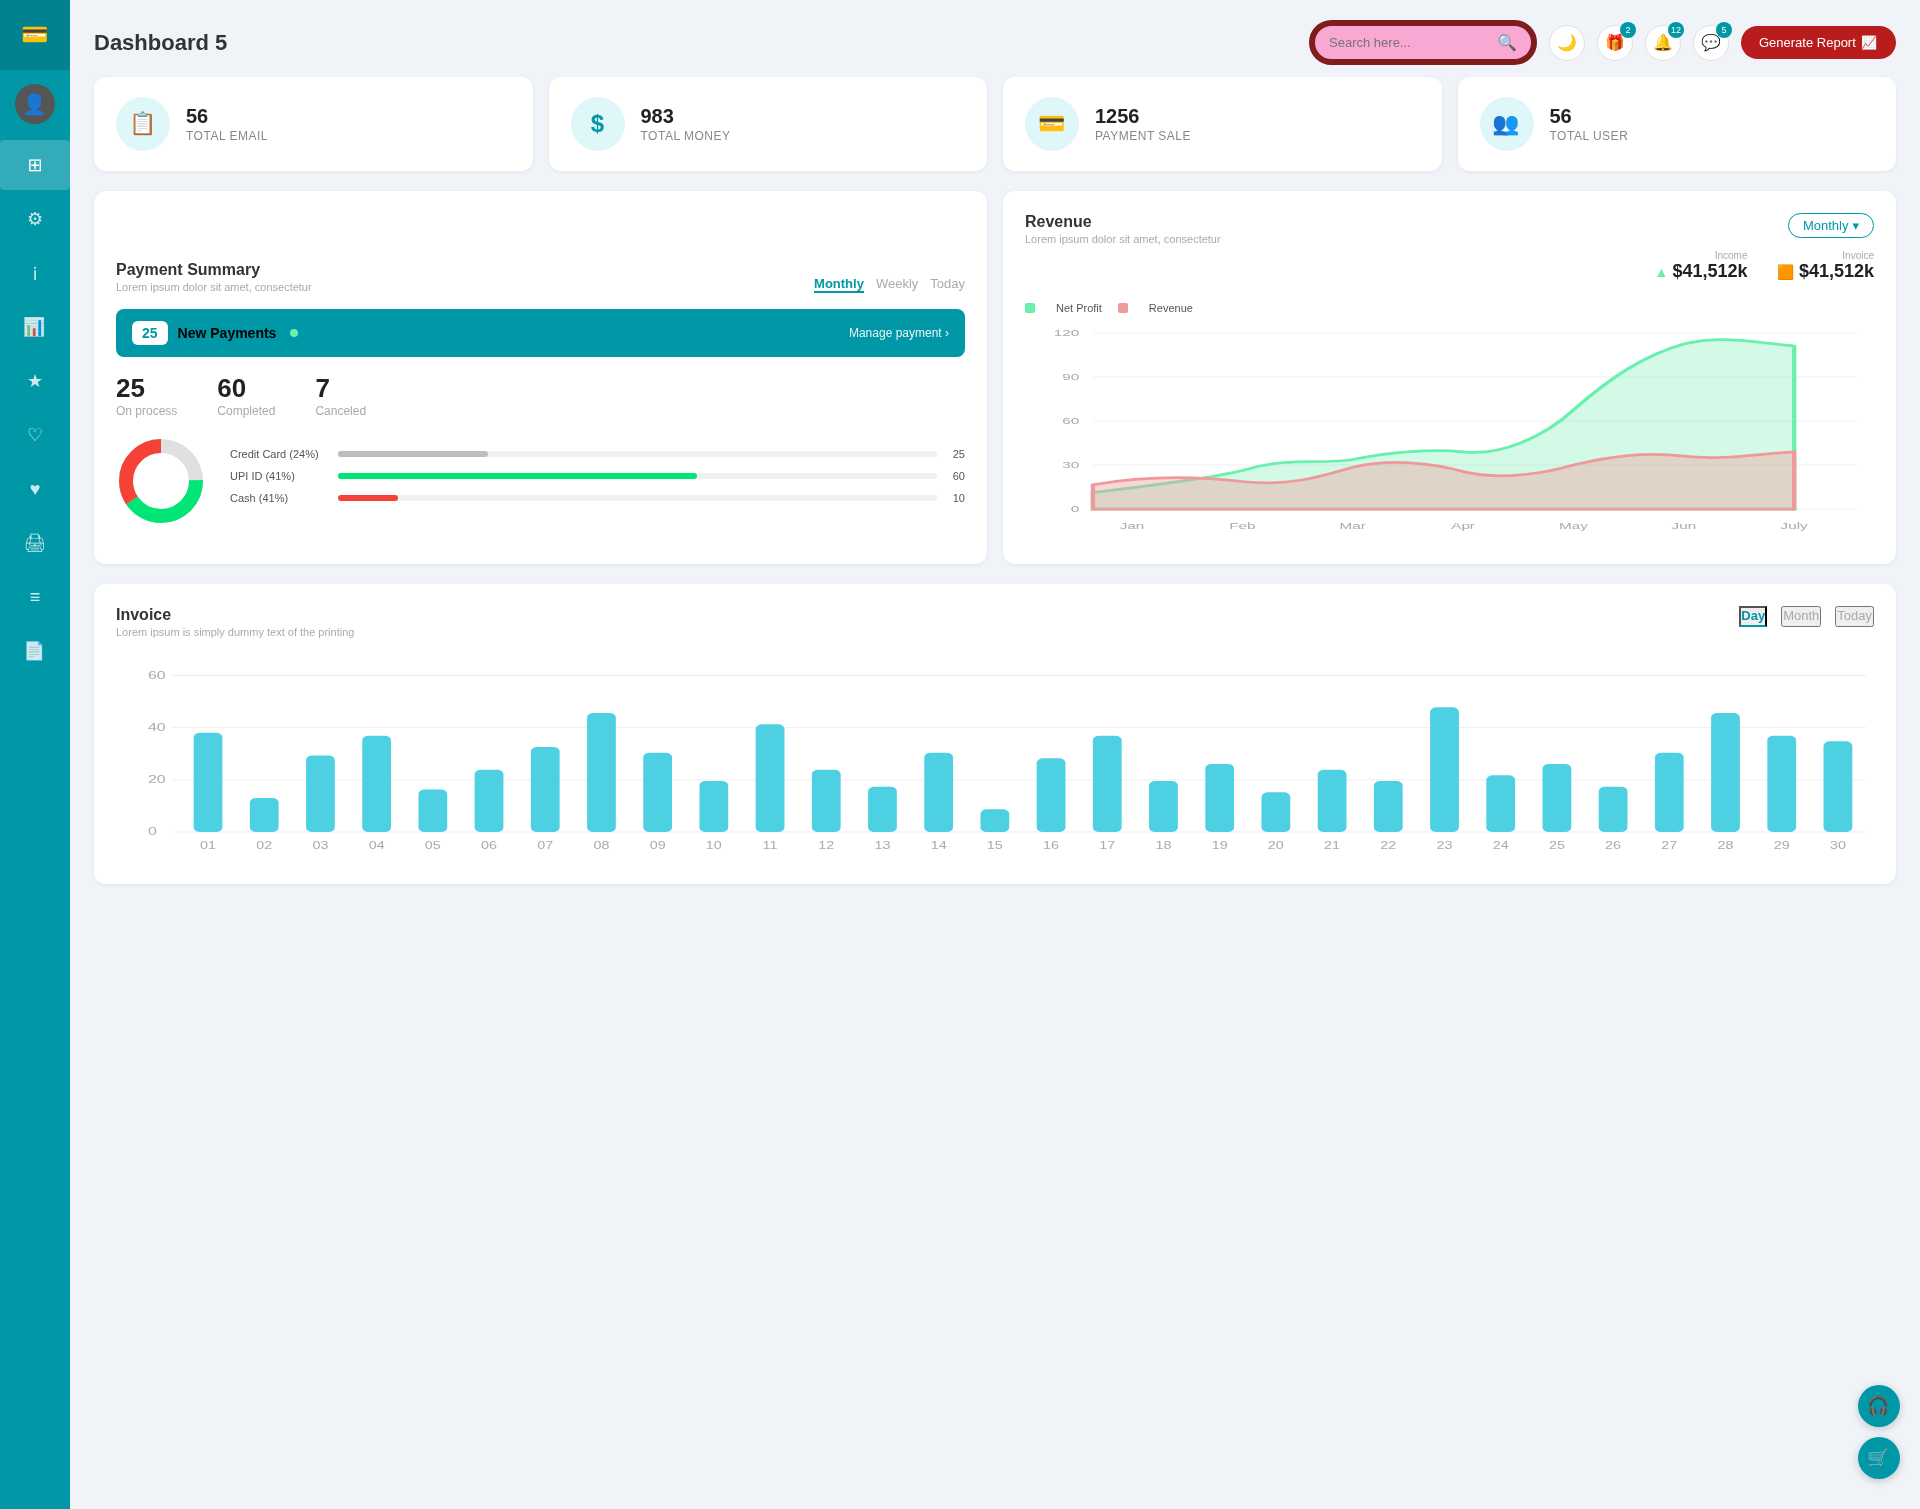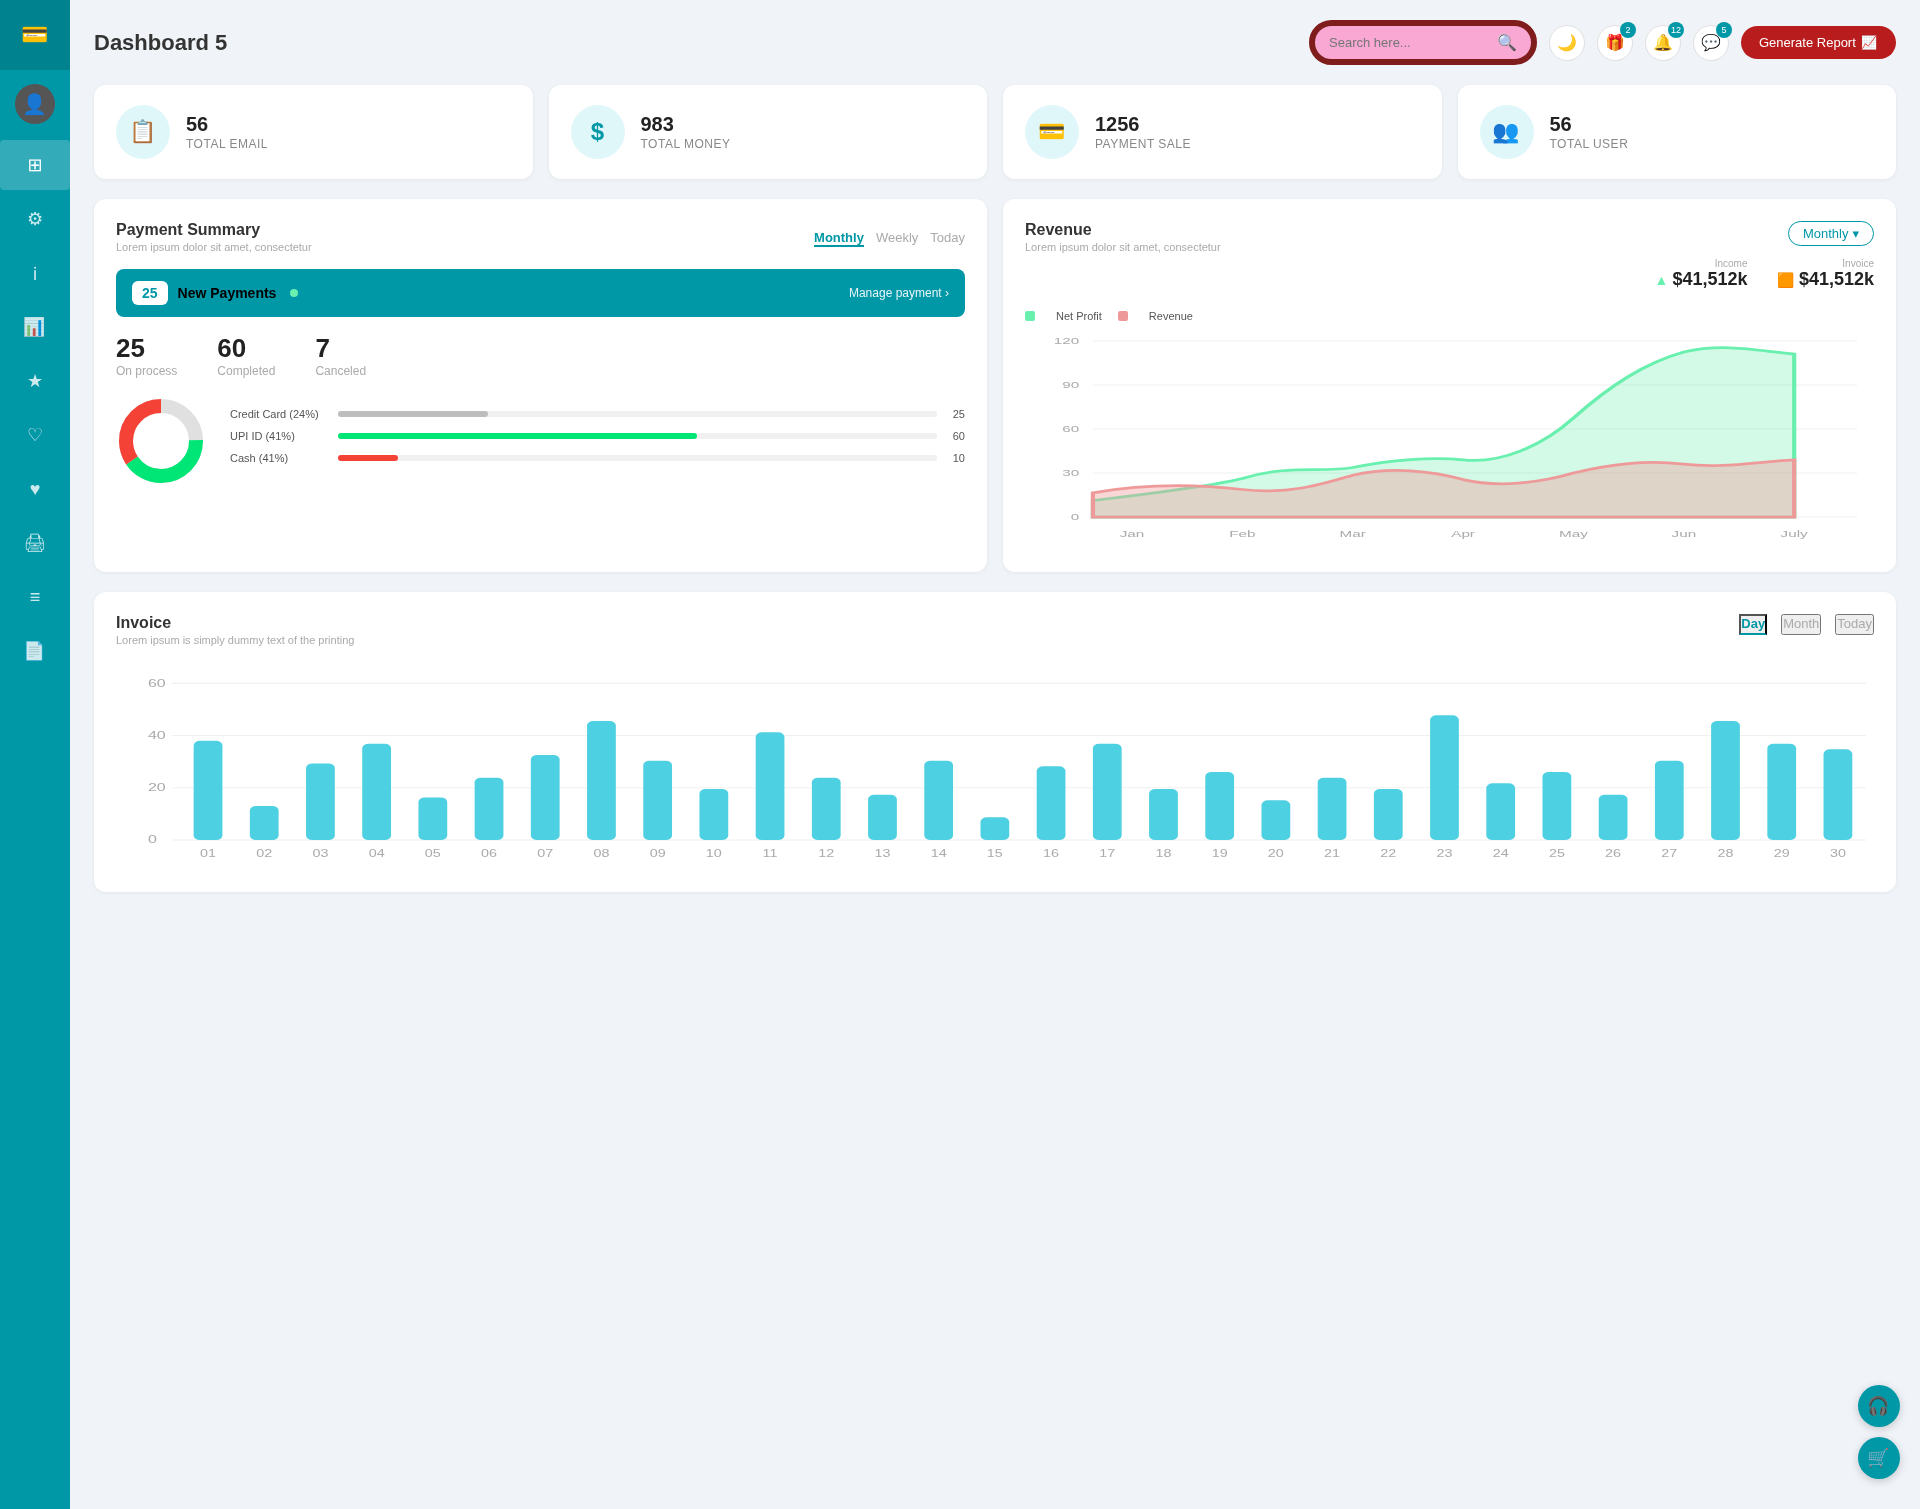--- a/index.html
+++ b/index.html
@@ -45,21 +45,21 @@
     .main-content {
       margin-left: 70px;
       flex: 1;
       padding: 20px 24px;
       min-height: 100vh;
     }
 
     
     .header {
       display: flex; align-items: center; justify-content: space-between;
-      margin-bottom: 20px;
+      margin-bottom: 12px;
     }
     .header-title { font-size: 22px; font-weight: 600; color: #333; }
     .header-right { display: flex; align-items: center; gap: 12px; }
     .search-box {
       display: flex; align-items: center;
       background: #f9a8d4; border-radius: 24px;
       padding: 7px 14px; gap: 8px;
       border: 6px solid #7f1d1d; min-width: 220px;
     }
     .search-box input {
@@ -108,21 +108,21 @@
       margin-bottom: 20px;
     }
 
     
     .card {
       background: white; border-radius: 12px; padding: 22px;
       box-shadow: 0 1px 4px rgba(0,0,0,0.06);
     }
     .card-title { font-size: 16px; font-weight: 600; color: #333; }
     .card-subtitle { font-size: 11px; color: #aaa; margin-top: 2px; }
-    .card-header { display: flex; align-items: center; justify-content: space-between; margin-bottom: 16px; }
+    .card-header { display: flex; align-items: flex-end; justify-content: space-between; margin-bottom: 16px; margin-top: 48px; }
     .tab-group { display: flex; gap: 12px; align-items: center; }
     .tab-btn {
       font-size: 13px; color: #aaa; cursor: pointer; background: none; border: none; padding: 2px 0;
     }
     .tab-btn.active { color: #0097a7; font-weight: 600; border-bottom: 2px solid #0097a7; padding-bottom: 0; }
 
     .new-payments-bar {
       background: #0097a7; border-radius: 8px; padding: 12px 16px;
       display: flex; align-items: center; justify-content: space-between;
       margin-bottom: 16px;

